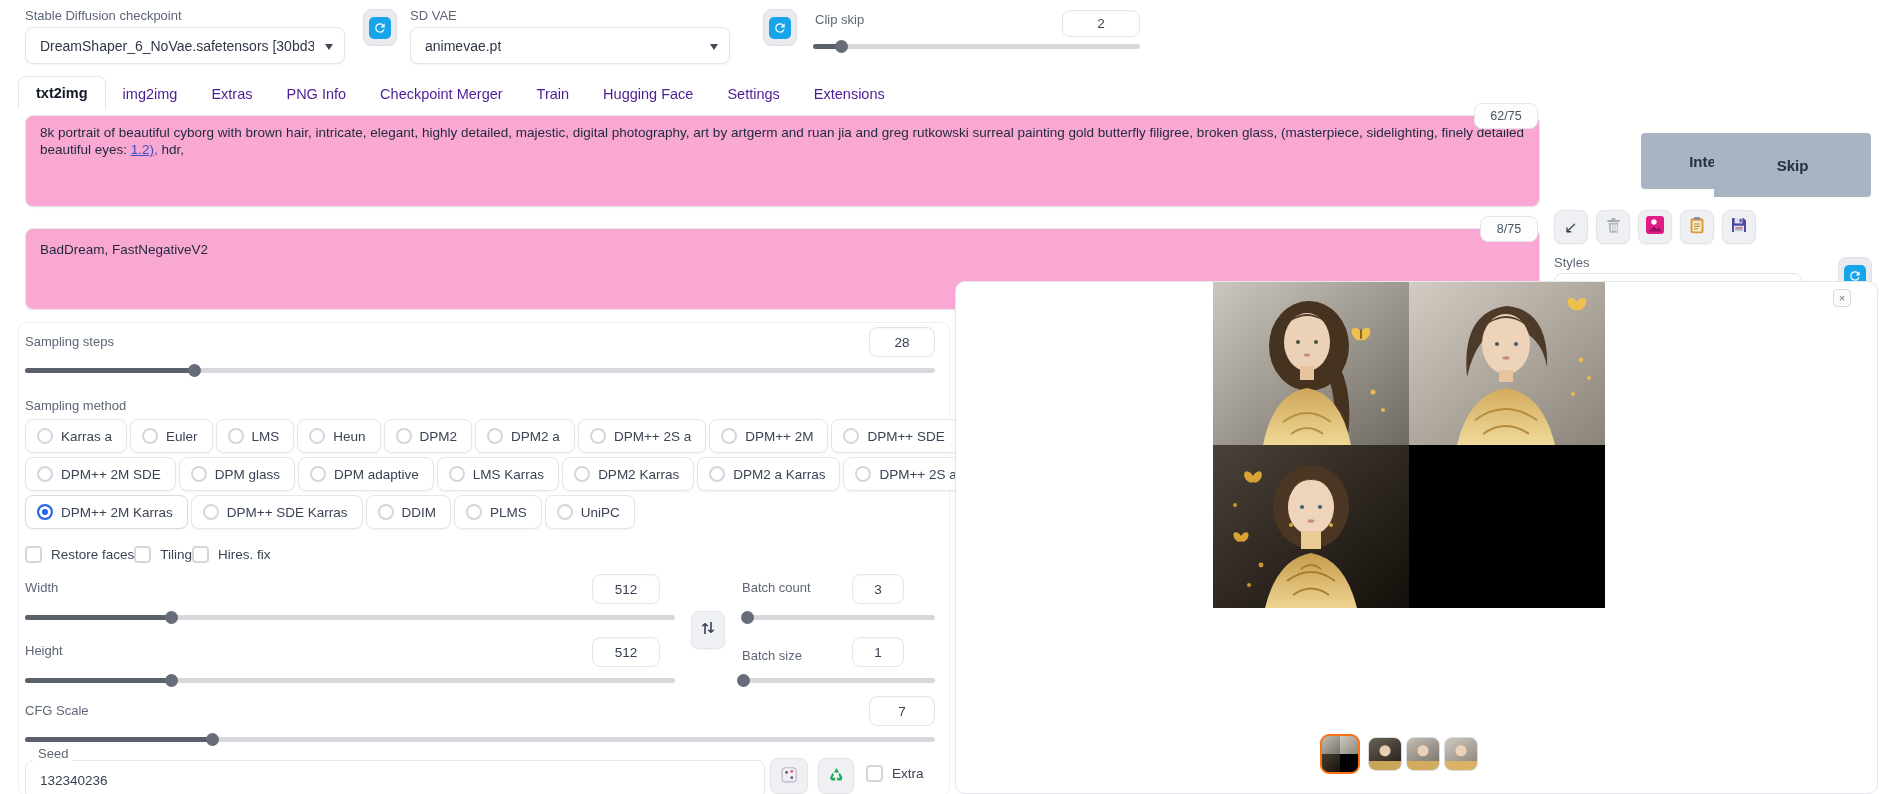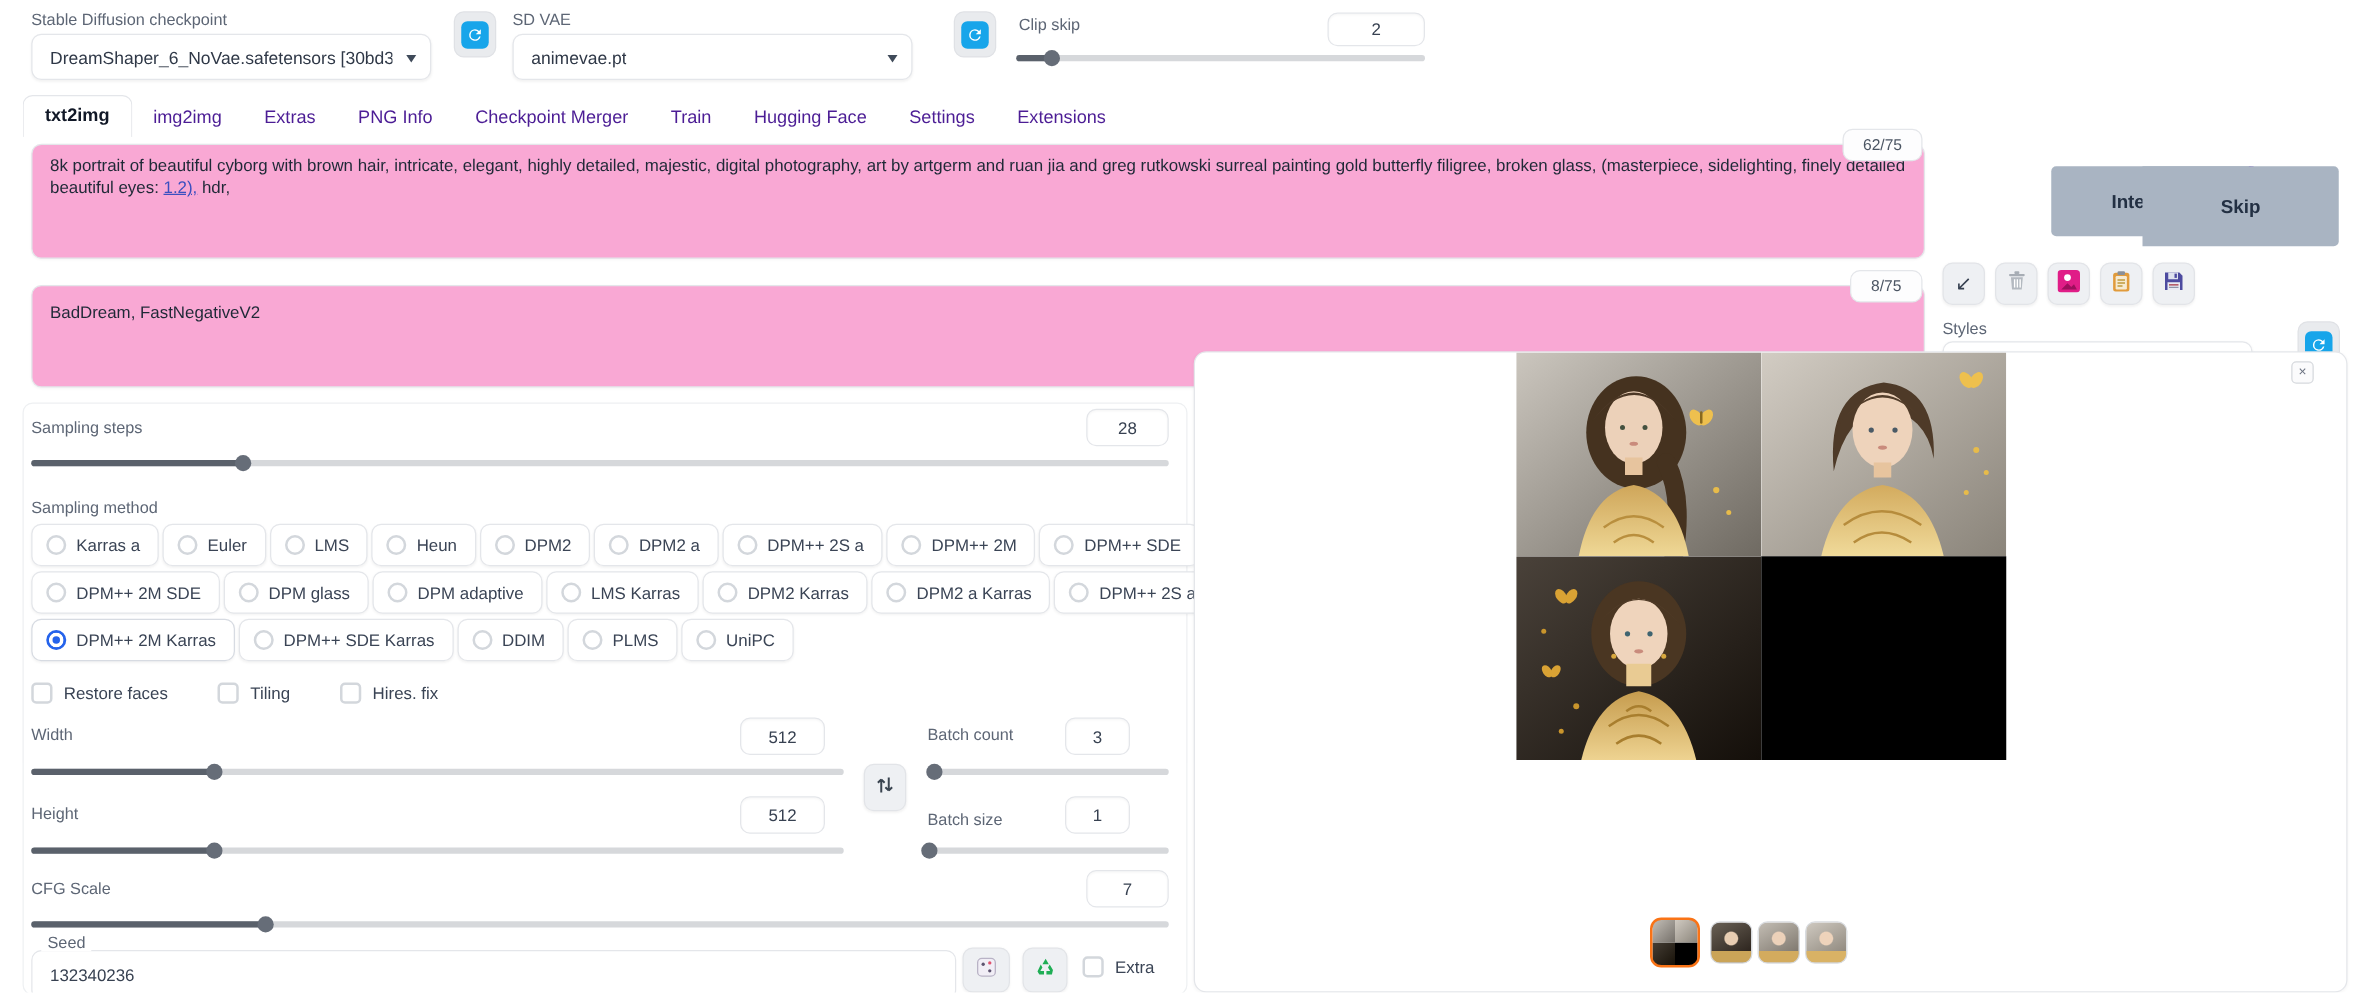--- a/index.html
+++ b/index.html
@@ -285,21 +285,21 @@
   <div class="pill">
       <span class="radio"></span>
       <span>PLMS</span>
     </div>
   <div class="pill">
       <span class="radio"></span>
       <span>UniPC</span>
     </div>
 </div>
 
-<div class="abs" style="left:25px;top:546px;display:flex;gap:40px">
+<div class="abs" style="left:25px;top:546px;display:flex;">
   <span class="cbitem">
       <span class="cbox"></span>
       <span>Restore faces</span>
     </span>
   <span class="cbitem">
       <span class="cbox"></span>
       <span>Tiling</span>
     </span>
   <span class="cbitem">
       <span class="cbox"></span>

